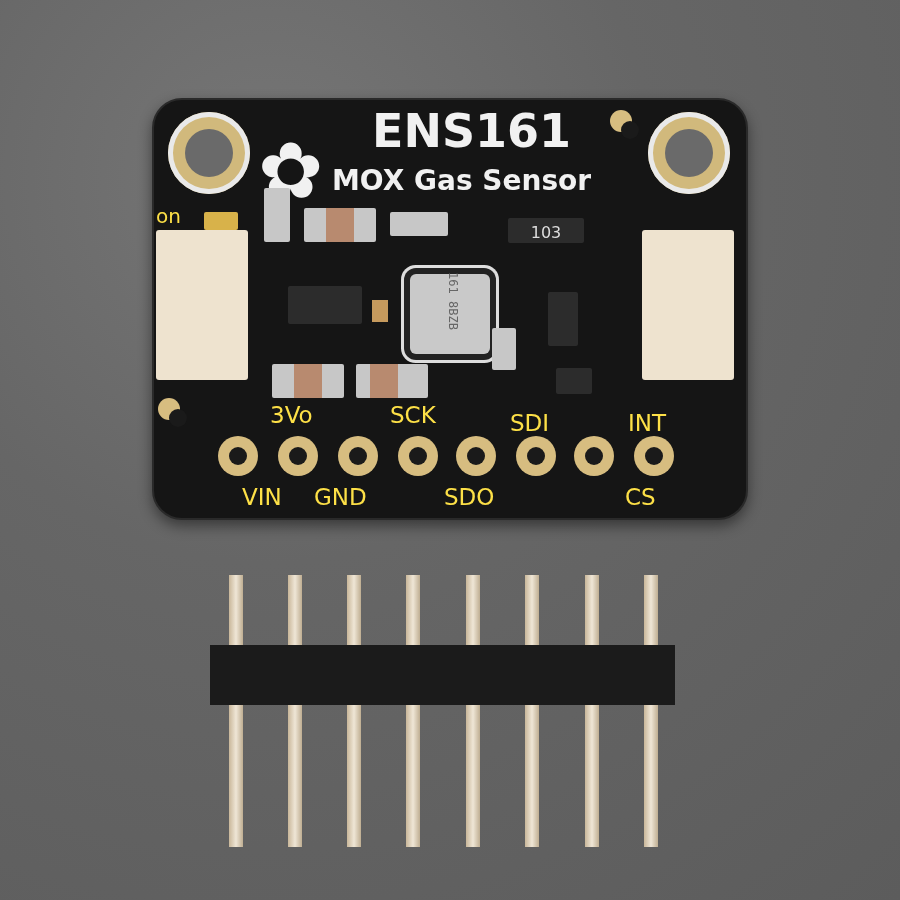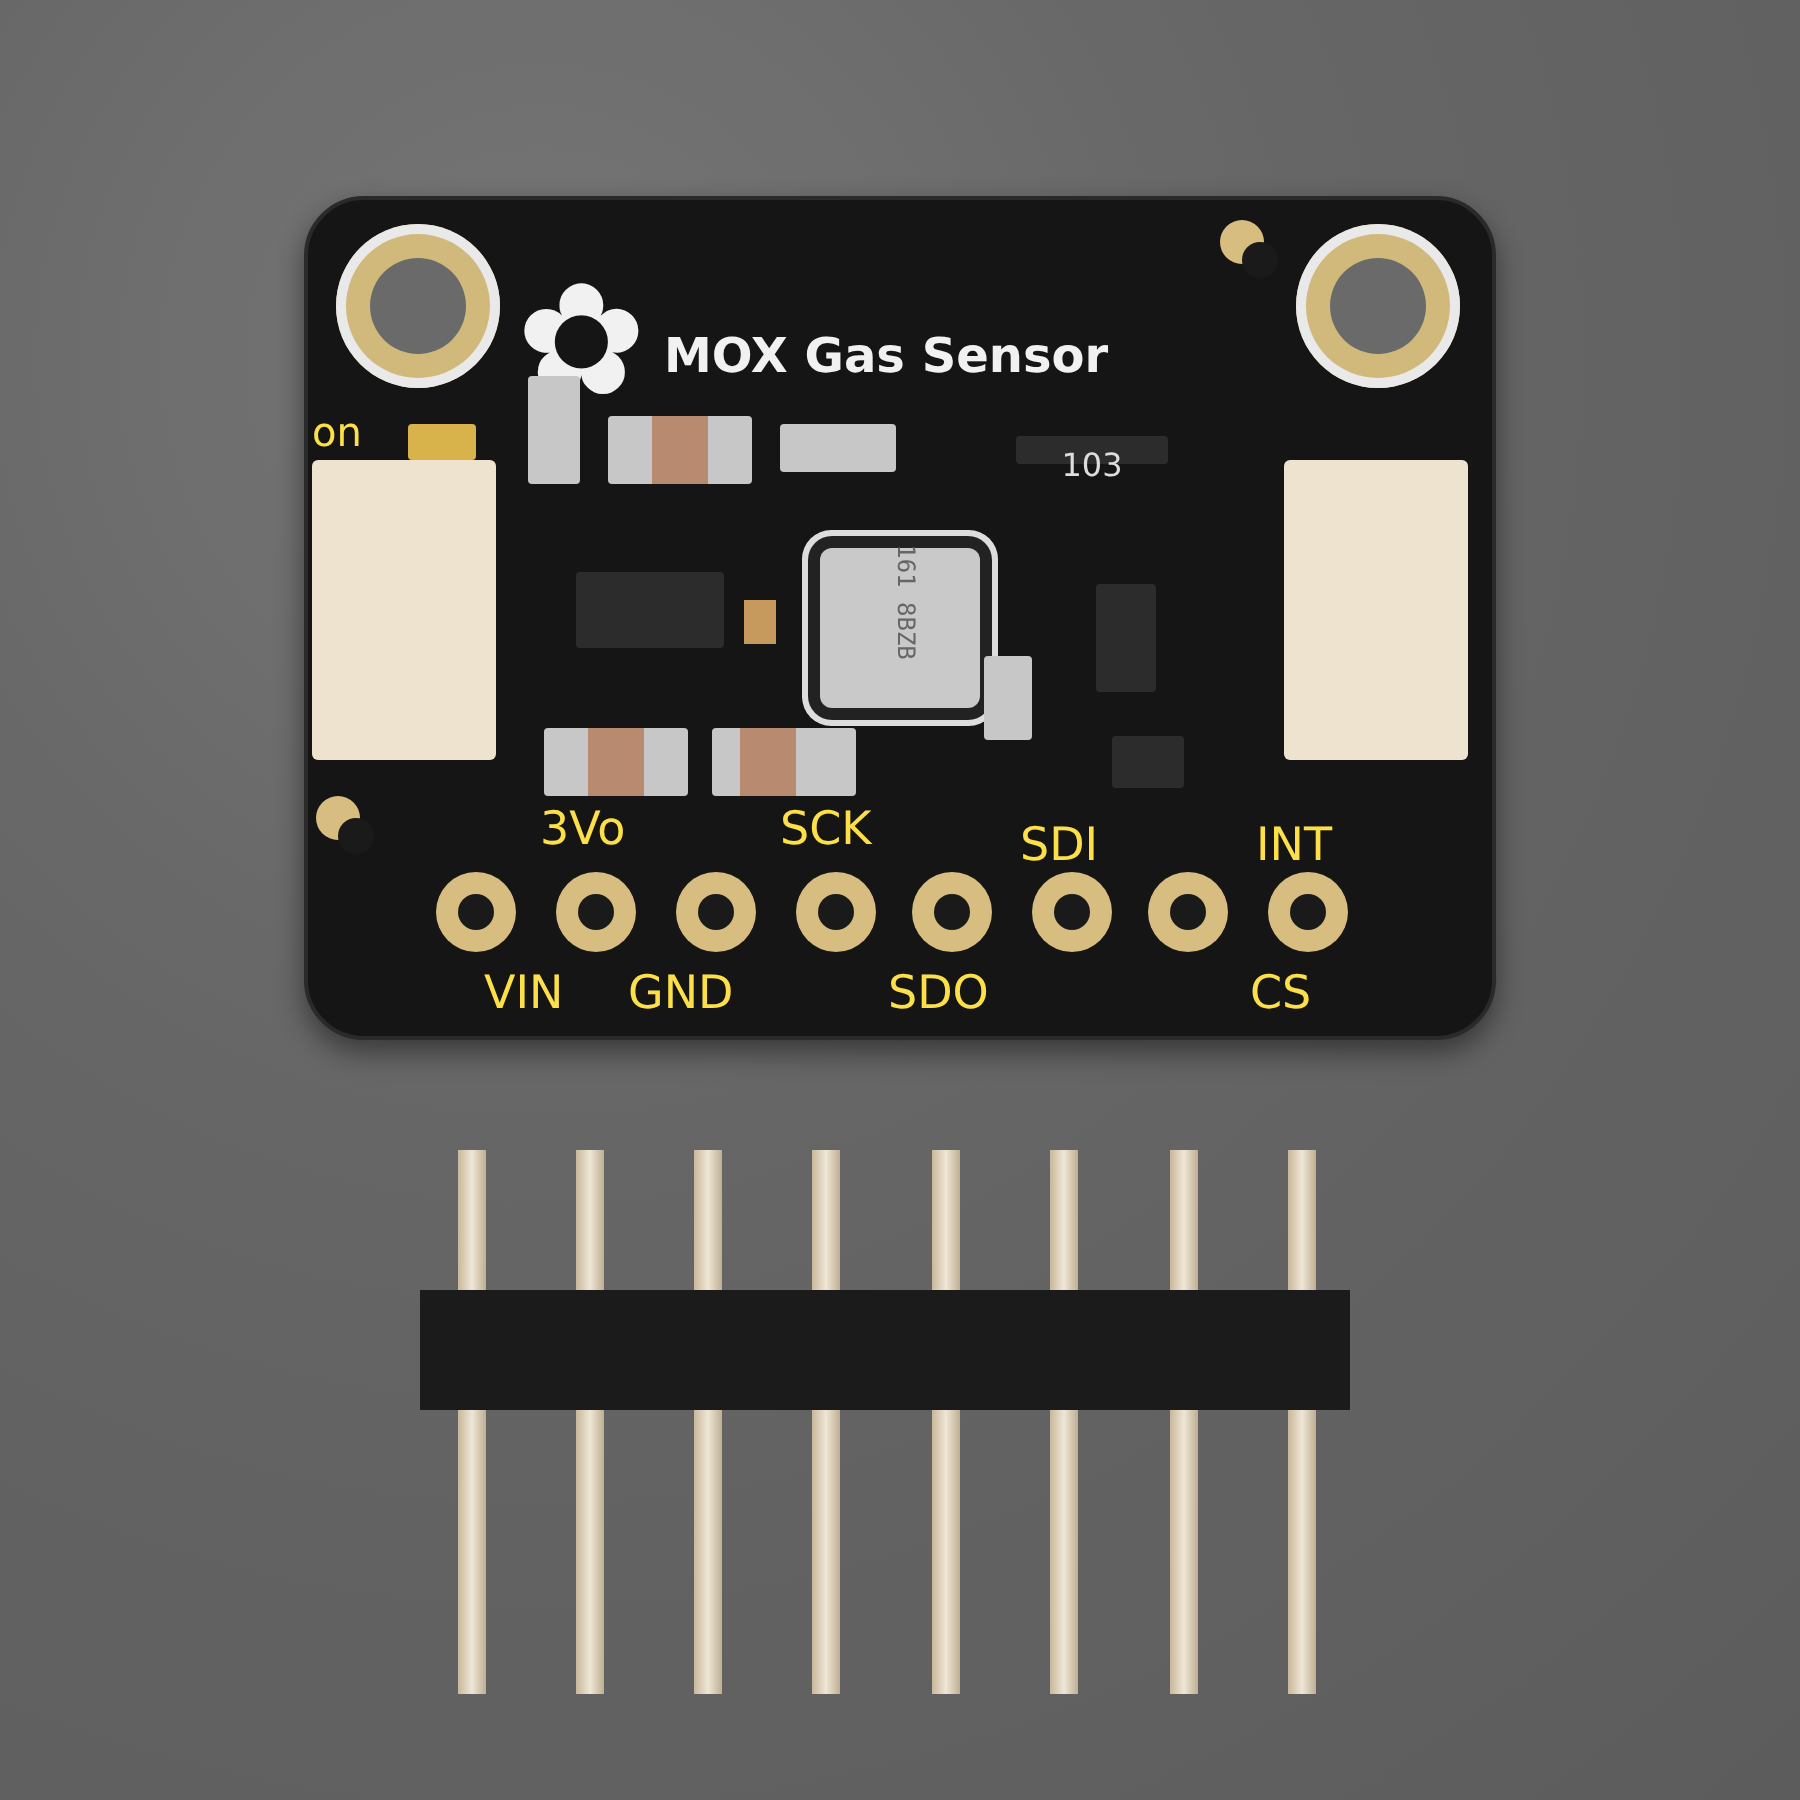--- a/index.html
+++ b/index.html
@@ -30,21 +30,22 @@
 </style>
 </head>
 <body>
 
 <div class="pcb">
   <div class="mount" style="left:14px;top:12px;"></div>
   <div class="mount" style="left:494px;top:12px;"></div>
   <div class="pad" style="left:456px;top:10px;width:22px;height:22px;"></div>
 
   <div class="logo">✿</div>
-  <div class="title" style="left:178px;top:64px;font-size:24px;">MOX Gas Sensor</div>
+  <div class="title" style="left:218px;top:4px;font-size:46px;">ENS161</div>
+  <div class="title" style="left:178px;top:64px;font-size:28px;">MOX Gas Sensor</div>
   <div class="silk" style="left:2px;top:104px;font-size:20px;">on</div>
 
   <div class="conn" style="left:2px;top:130px;"></div>
   <div class="conn" style="left:488px;top:130px;"></div>
 
   <div class="smd" style="left:50px;top:112px;width:34px;height:18px;background:#d8b24a;"></div>
   <div class="smd" style="left:110px;top:88px;width:26px;height:54px;"></div>
   <div class="smd" style="left:150px;top:108px;width:72px;height:34px;">
       <div class="cap" style="left:22px;top:0;width:28px;height:34px;"></div>
     </div>
@@ -55,21 +56,21 @@
       <div class="cap" style="left:22px;top:0;width:28px;height:34px;"></div>
     </div>
   <div class="smd" style="left:202px;top:264px;width:72px;height:34px;">
       <div class="cap" style="left:14px;top:0;width:28px;height:34px;"></div>
     </div>
 
   <div class="sensor">
       <span>161 8BZB</span>
     </div>
 
-  <div class="ic" style="left:354px;top:118px;width:76px;height:14px;color:#ddd;font-size:16px;text-align:center;line-height:30px;">103</div>
+  <div class="ic" style="left:354px;top:118px;width:76px;height:25px;color:#ddd;font-size:16px;text-align:center;line-height:30px;">103</div>
   <div class="ic" style="left:394px;top:192px;width:30px;height:54px;"></div>
   <div class="ic" style="left:402px;top:268px;width:36px;height:26px;"></div>
   <div class="smd" style="left:338px;top:228px;width:24px;height:42px;"></div>
 
   <div class="silk" style="left:116px;top:302px;">3Vo</div>
   <div class="silk" style="left:236px;top:302px;">SCK</div>
   <div class="silk" style="left:356px;top:310px;">SDI</div>
   <div class="silk" style="left:474px;top:310px;">INT</div>
 
   <div class="pad" style="left:64px;top:336px;"></div>

